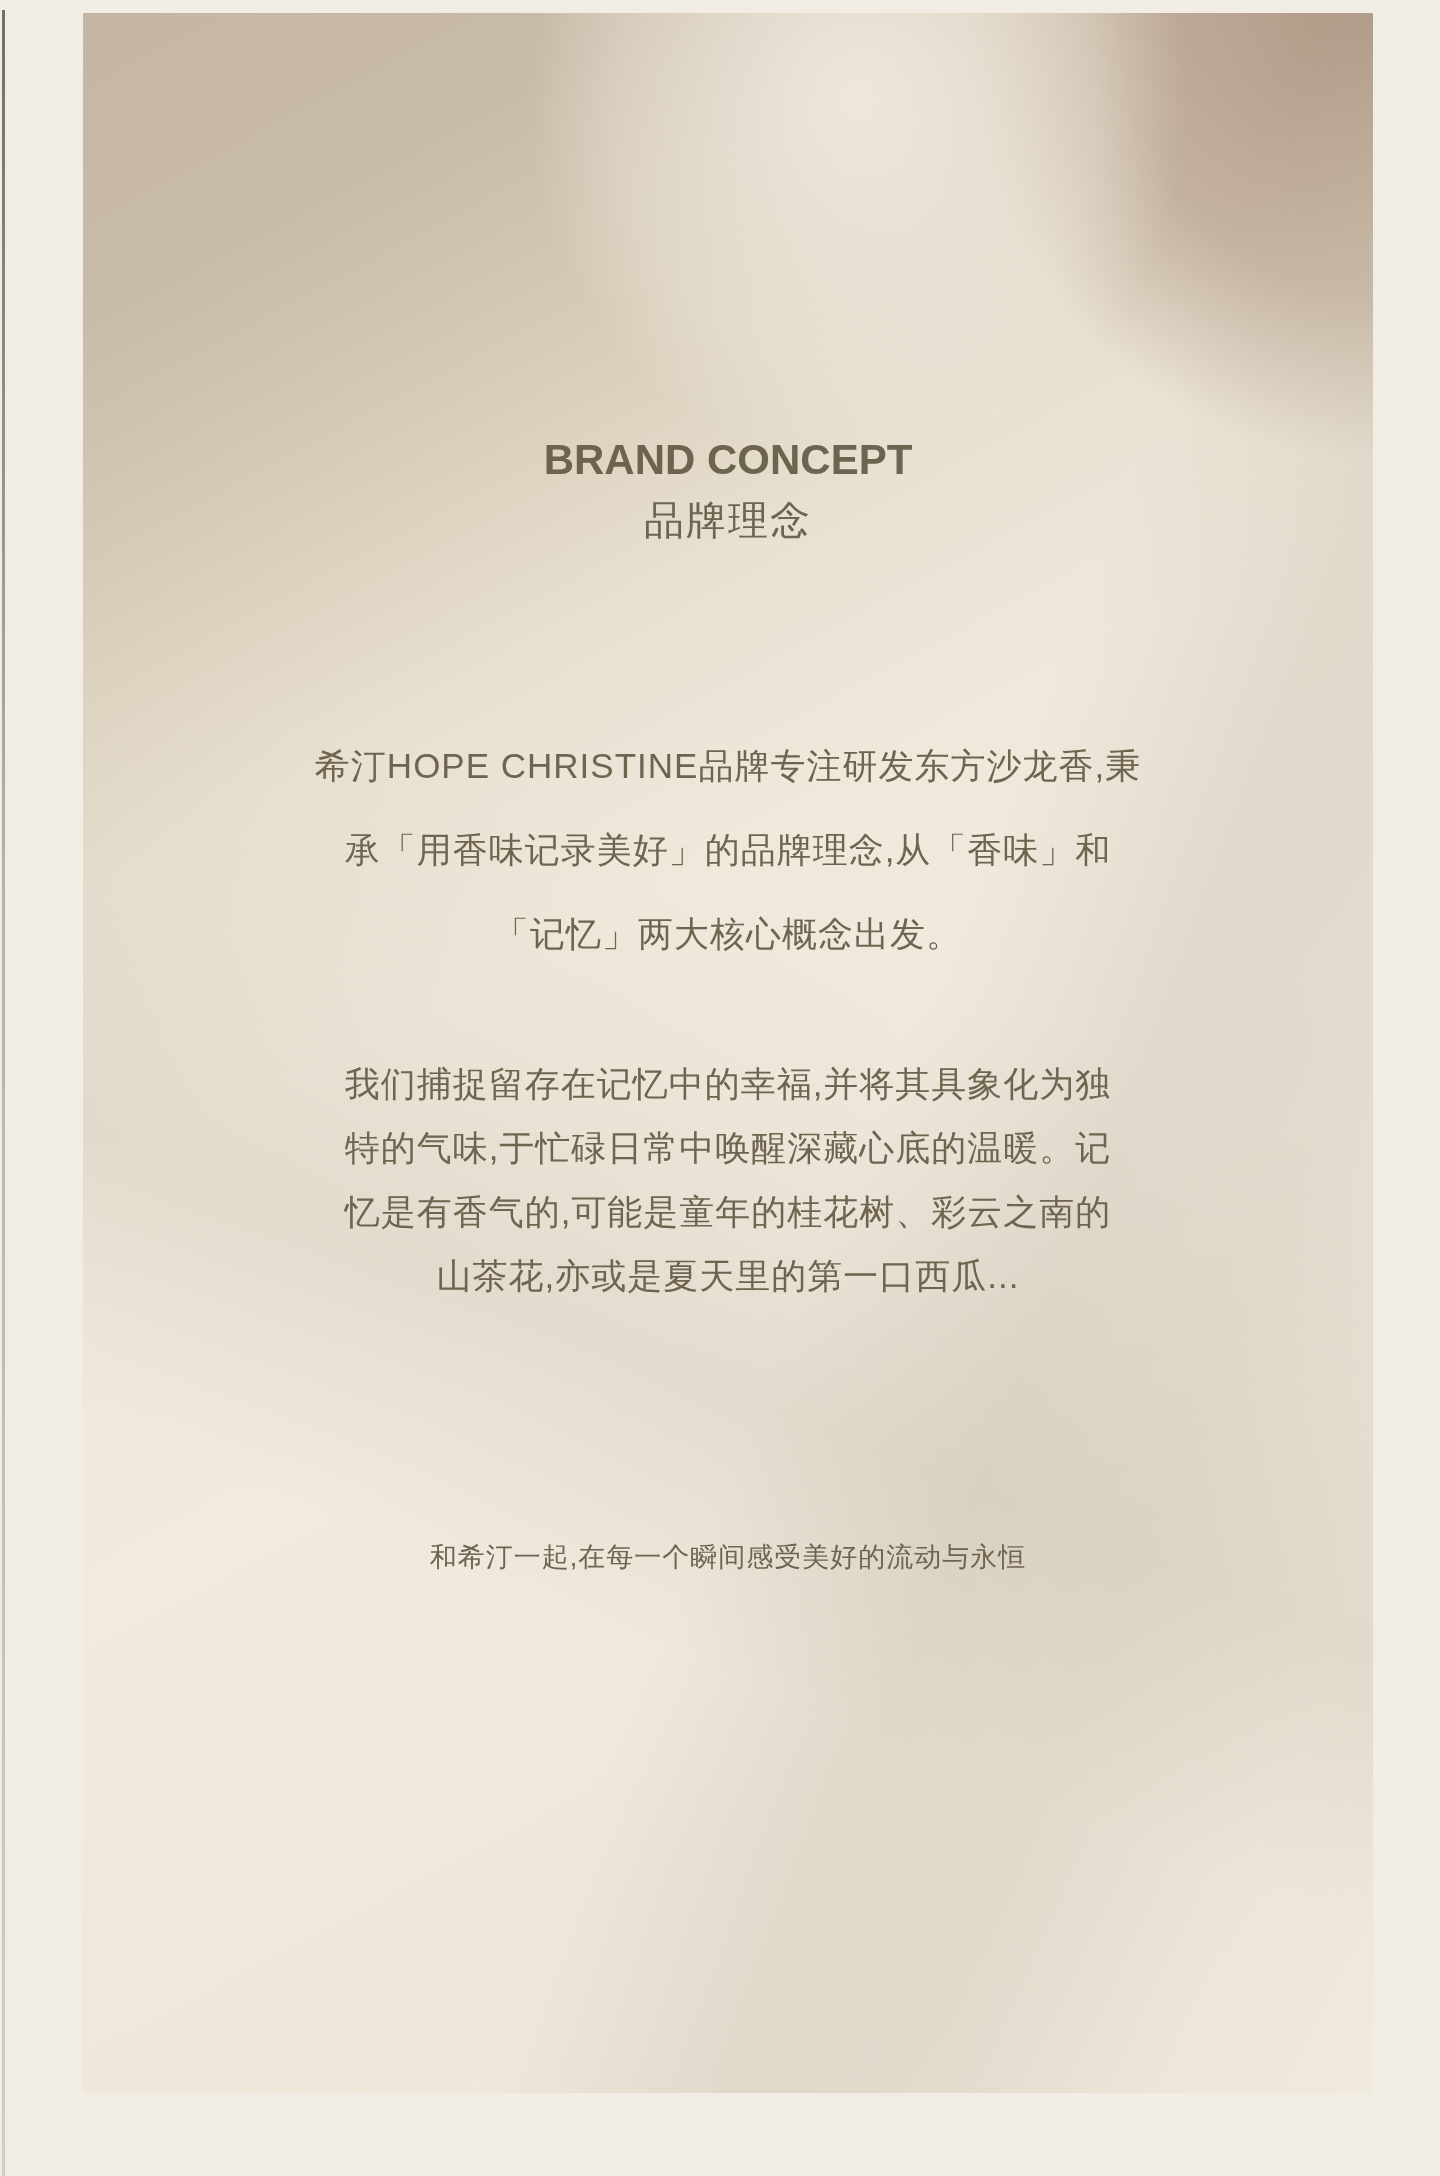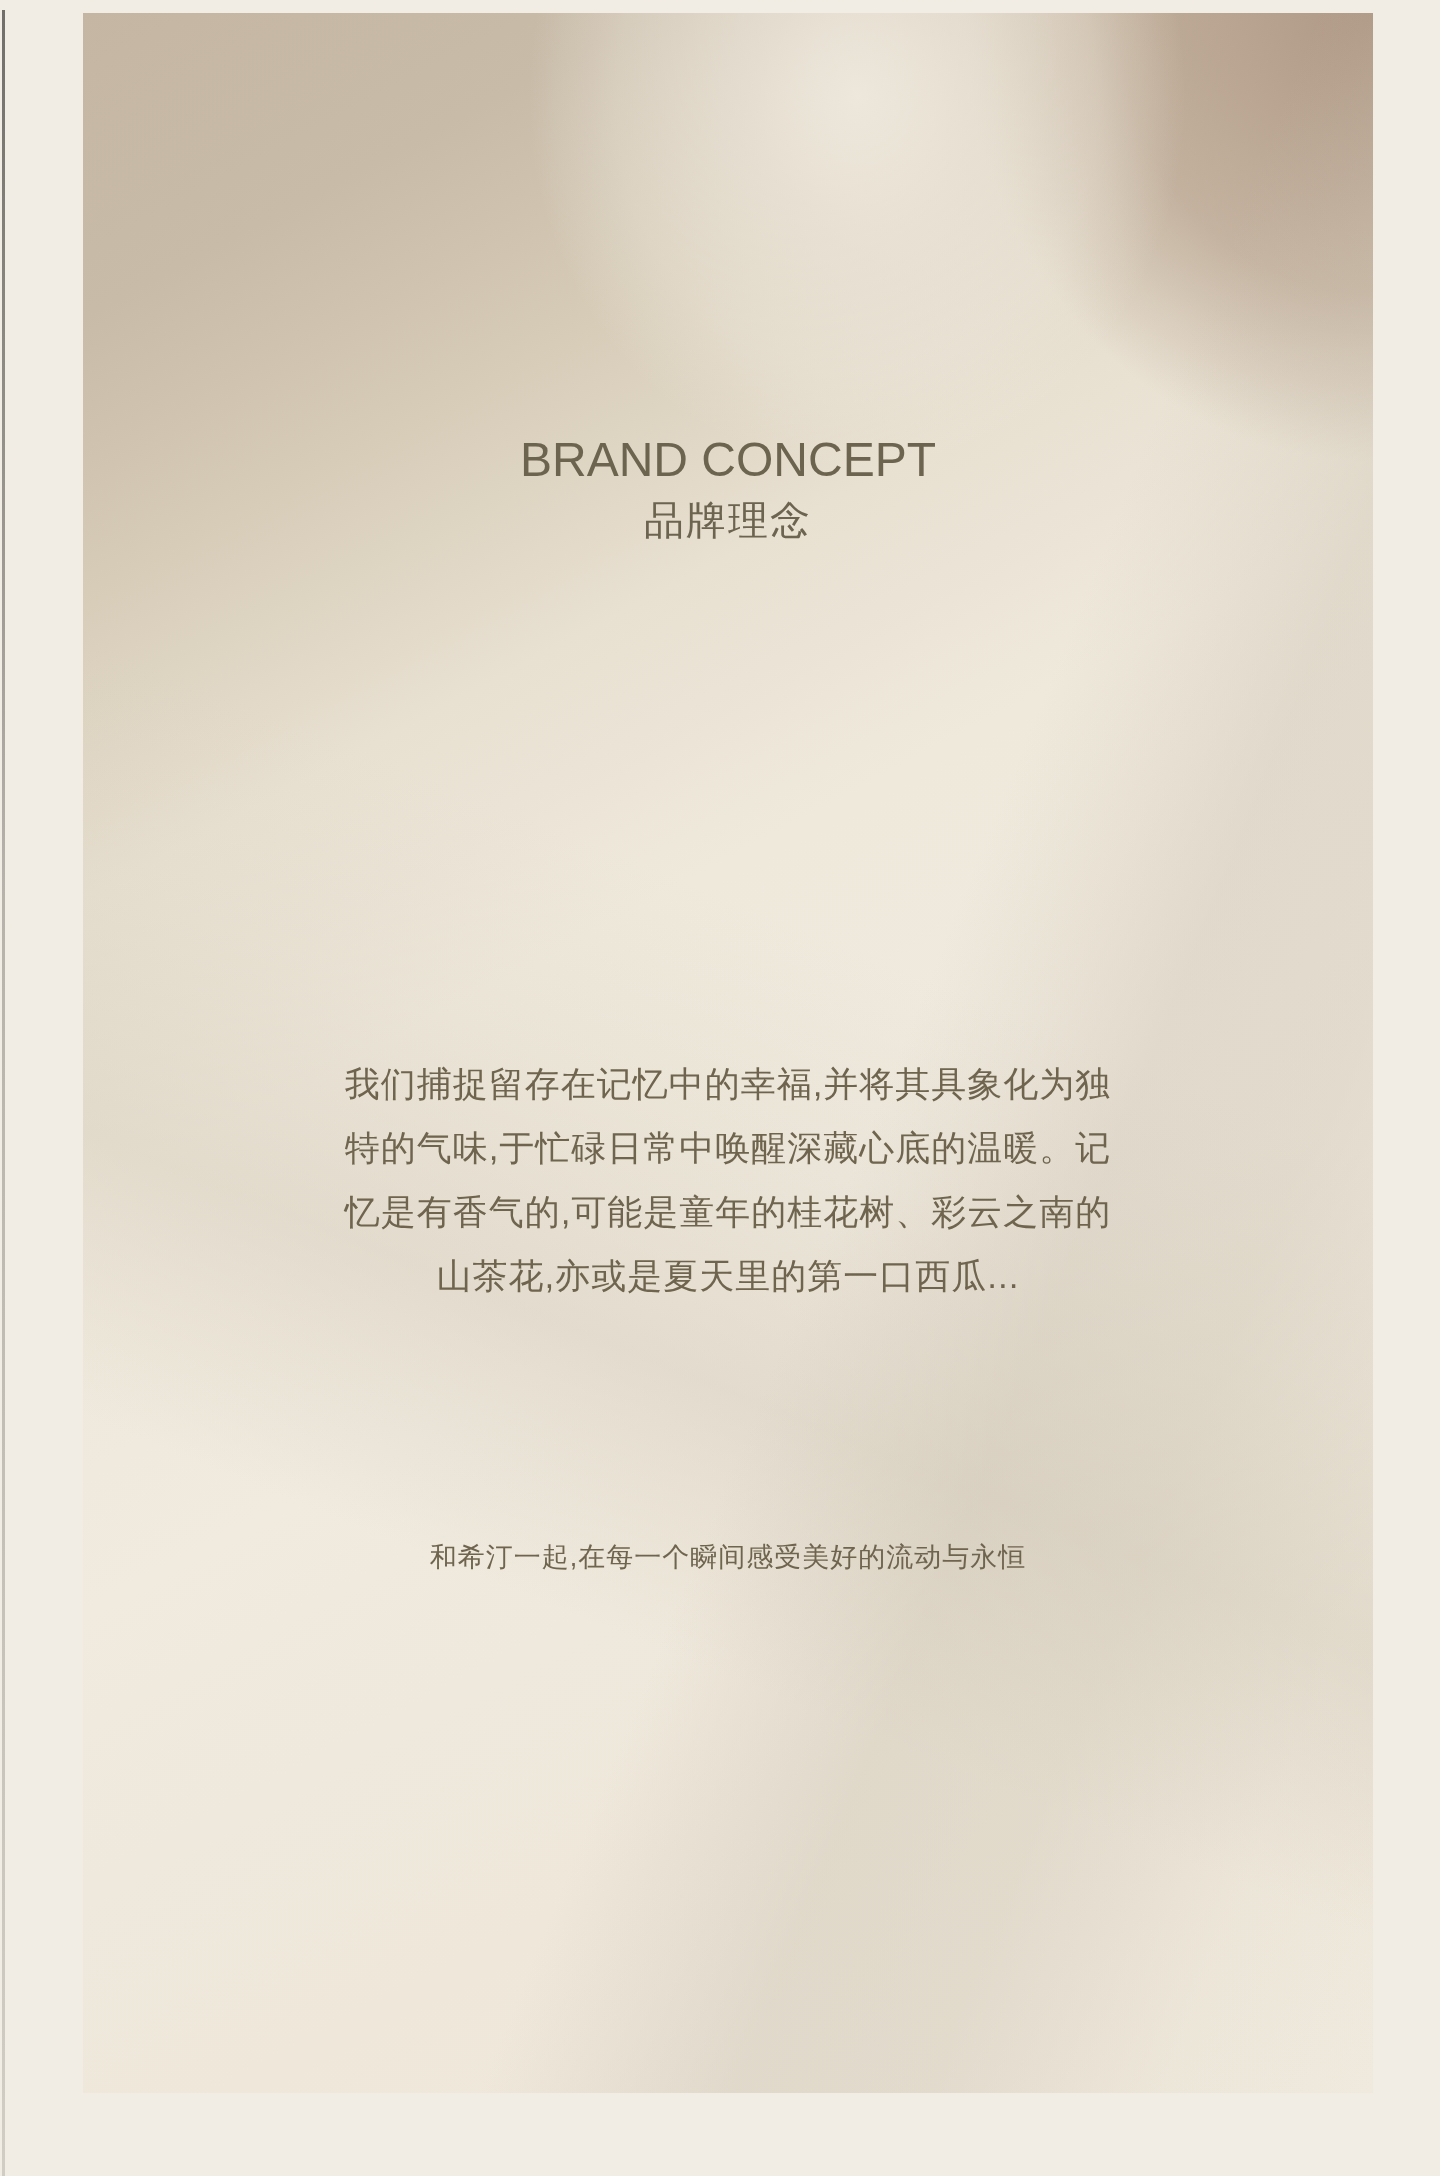--- a/index.html
+++ b/index.html
@@ -50,25 +50,25 @@
     text-align: center;
     color: #6f654f;
   }
   .title-block {
     position: absolute;
     top: 417px;
     left: 0;
     right: 0;
   }
   .title-en {
-    font-size: 48px;
+    font-size: 42px;
     line-height: 60px;
     letter-spacing: 0px;
     color: #6d6450;
-    font-weight: 400;
+    font-weight: 700;
   }
   .title-zh {
     font-size: 40px;
     line-height: 60px;
     letter-spacing: 2px;
     color: #6d6450;
     font-weight: 400;
   }
   .para {
     position: absolute;
@@ -104,20 +104,23 @@
   <div class="edge-line"></div>
 
   <div class="photo">
     <div class="content">
 
       <div class="title-block">
         <div class="title-en">BRAND CONCEPT</div>
         <div class="title-zh">品牌理念</div>
       </div>
 
+      <div class="para para-1">希汀HOPE CHRISTINE品牌专注研发东方沙龙香,秉
+承「用香味记录美好」的品牌理念,从「香味」和
+「记忆」两大核心概念出发。</div>
 
       <div class="para para-2">我们捕捉留存在记忆中的幸福,并将其具象化为独
 特的气味,于忙碌日常中唤醒深藏心底的温暖。记
 忆是有香气的,可能是童年的桂花树、彩云之南的
 山茶花,亦或是夏天里的第一口西瓜...</div>
 
       <div class="para para-3">和希汀一起,在每一个瞬间感受美好的流动与永恒</div>
 
     </div>
   </div>

